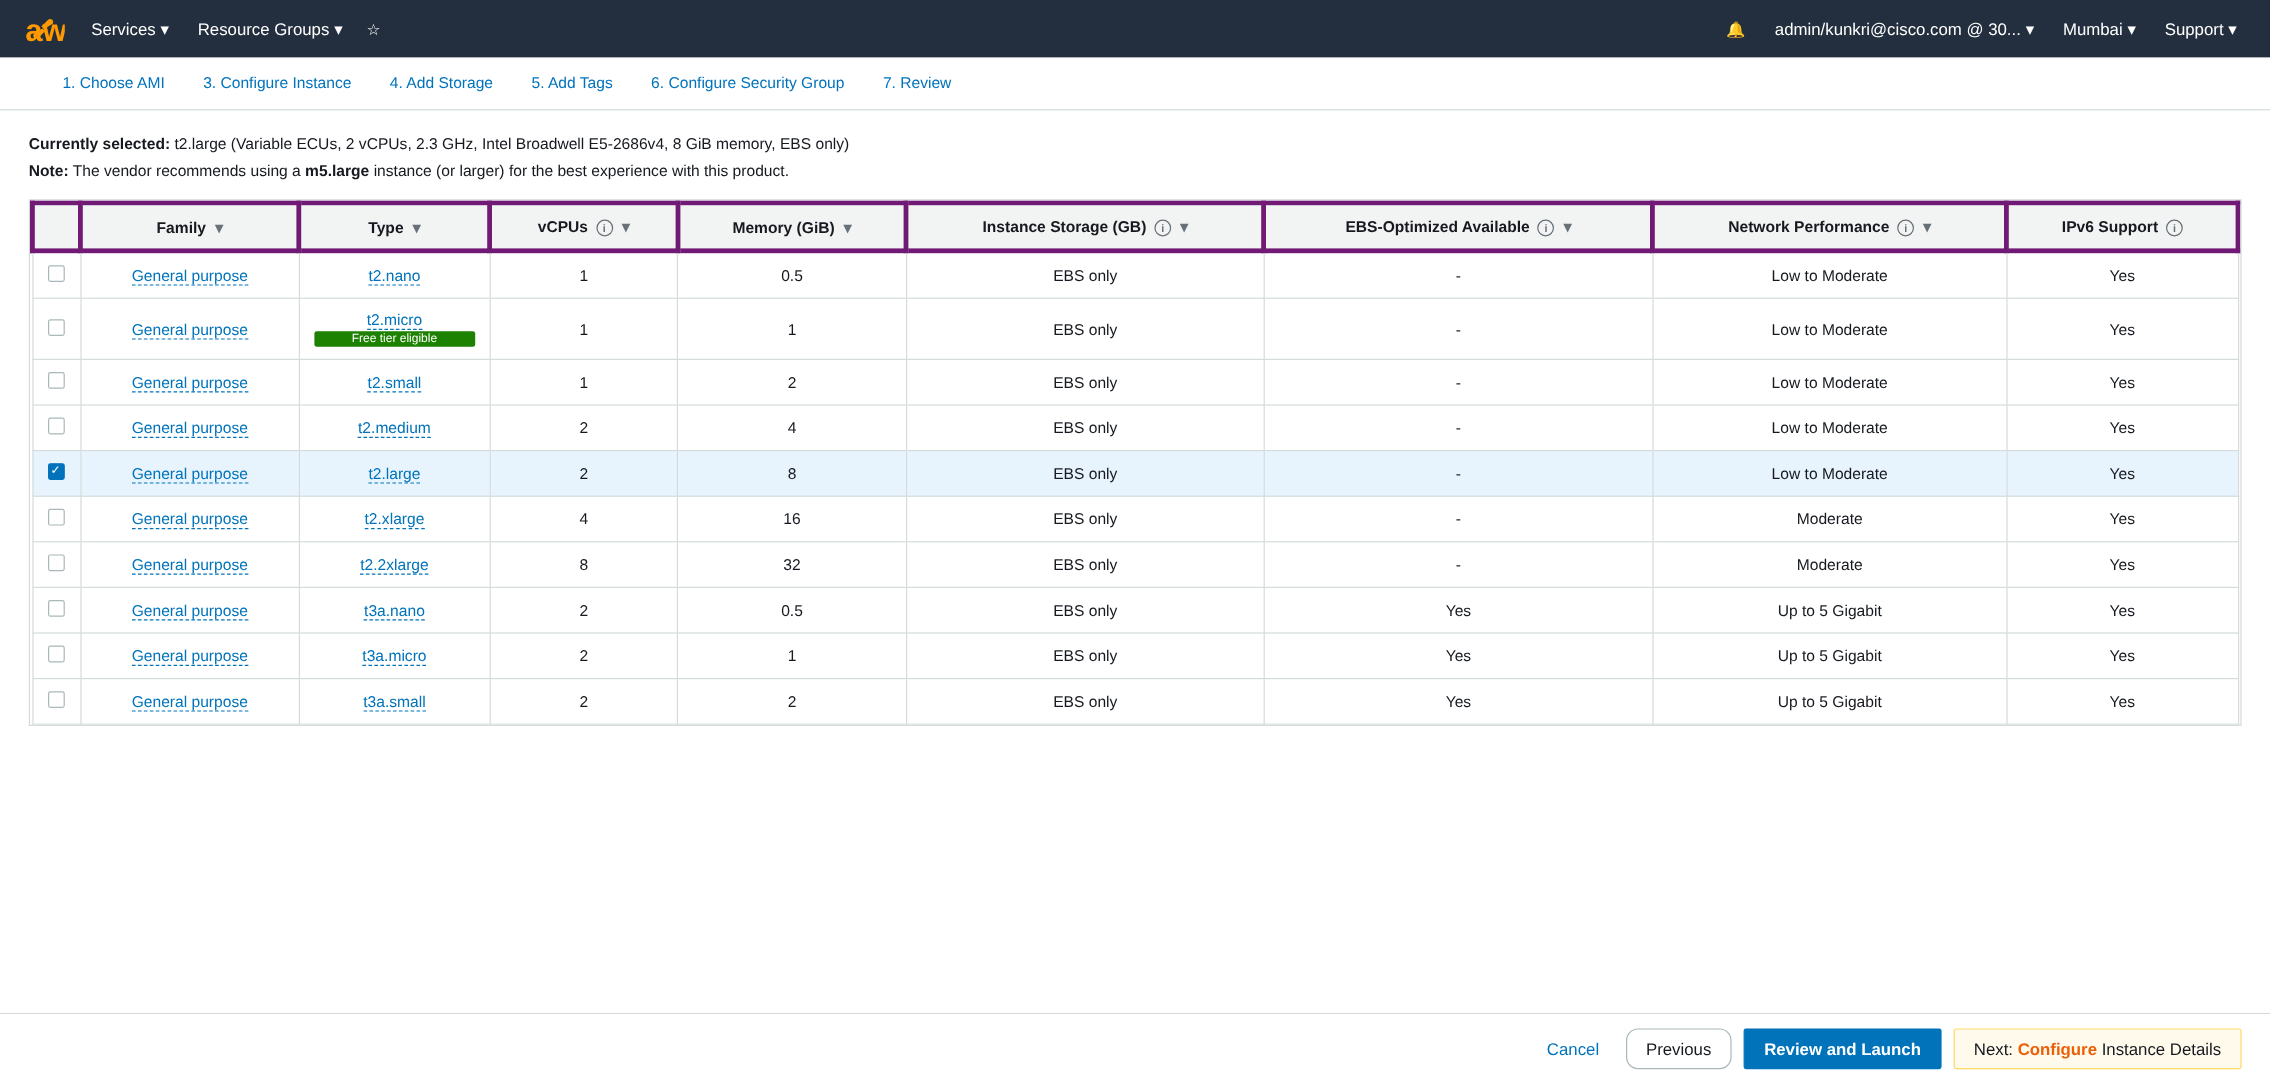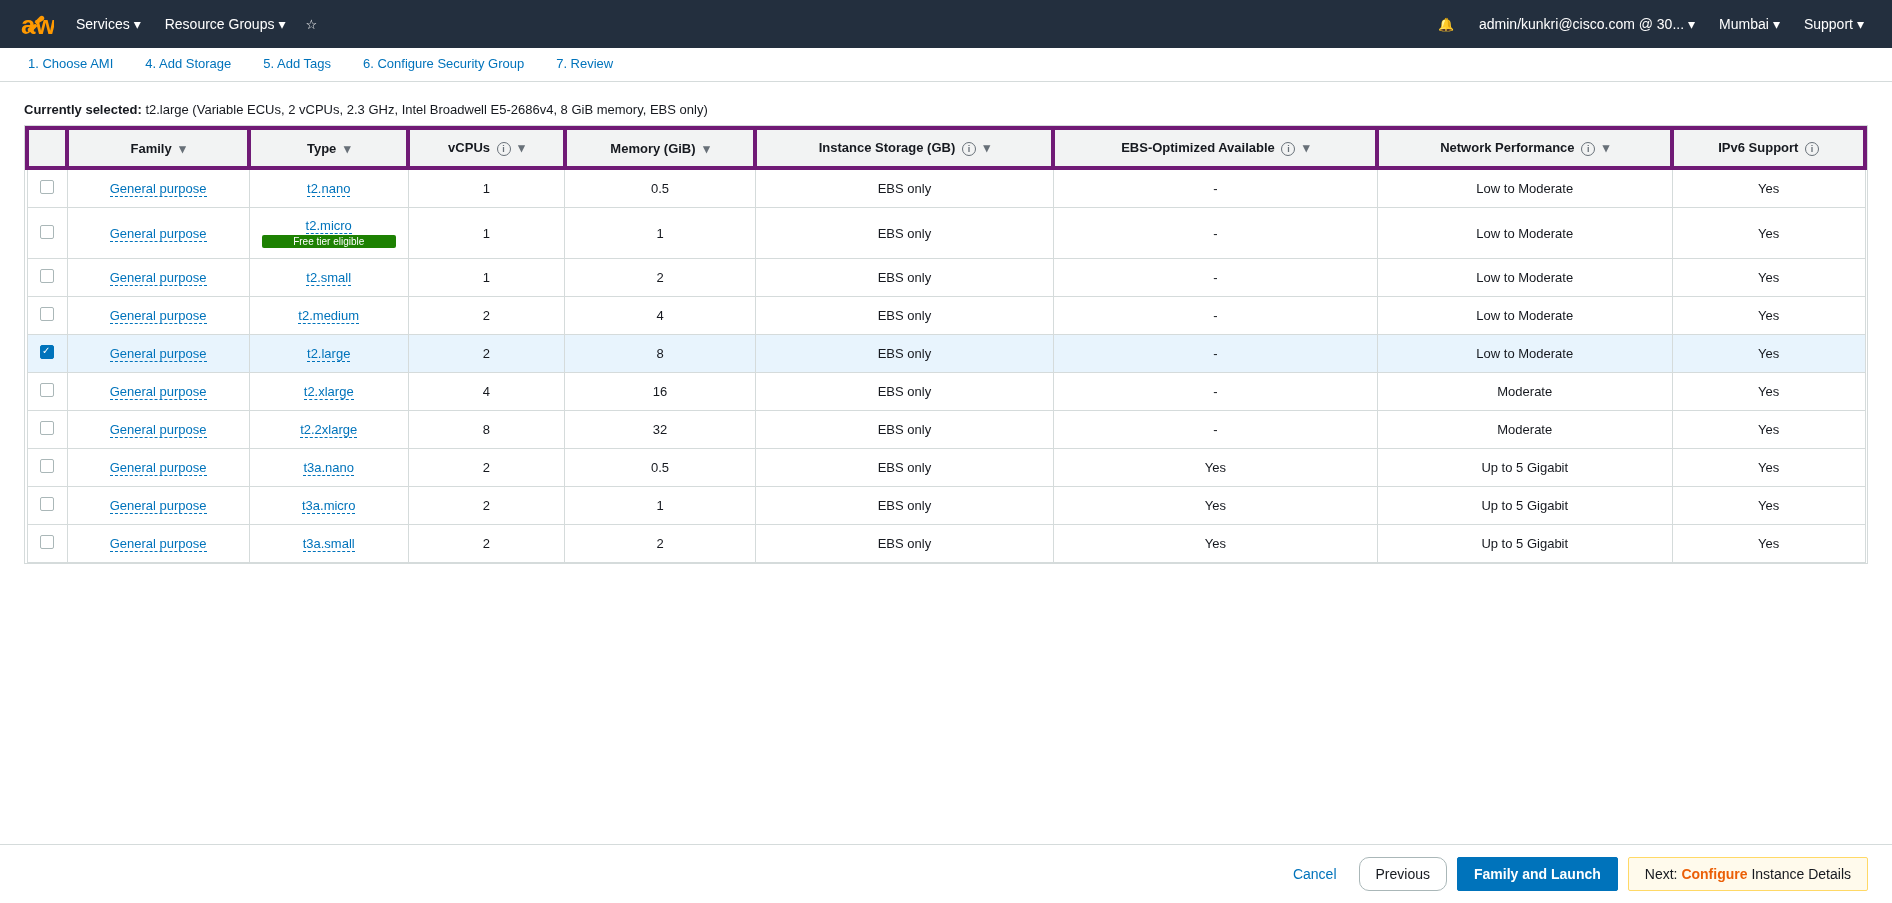--- a/index.html
+++ b/index.html
@@ -55,22 +55,22 @@
       color: #fff;
       cursor: pointer;
     }
 
     
     .wizard-bar {
       background: #fff;
       border-bottom: 1px solid #d5dbdb;
       display: flex;
       align-items: center;
-      padding: 0 12px;
-      height: 34px;
+      padding: 0 36px;
+      height: 44px;
       gap: 0;
     }
     .wizard-step {
       color: #0073bb;
       font-size: 13px;
       padding: 0 16px;
       height: 52px;
       display: flex;
       align-items: center;
       cursor: pointer;
@@ -282,33 +282,38 @@
     </div>
     <div class="nav-item">
       <span>Support</span>
       <span>▾</span>
     </div>
   </div>
 </nav>
 
 <div class="wizard-bar">
   <a class="wizard-step">1. Choose AMI</a>
+  <a class="wizard-step">3. Configure Instance</a>
   <a class="wizard-step">4. Add Storage</a>
   <a class="wizard-step">5. Add Tags</a>
   <a class="wizard-step">6. Configure Security Group</a>
   <a class="wizard-step">7. Review</a>
 </div>
 
 <div class="main-content">
 
   <p class="selected-info">
     <strong>Currently selected:</strong>
     <span>t2.large (Variable ECUs, 2 vCPUs, 2.3 GHz, Intel Broadwell E5-2686v4, 8 GiB memory, EBS only)</span>
   </p>
 
+  <p class="note-info">
+    <strong>Note:</strong>
+    <span>The vendor recommends using a </span><strong>m5.large</strong><span> instance (or larger) for the best experience with this product.</span>
+  </p>
 
   <div class="table-wrapper">
     <table class="instance-table">
       <thead>
         <tr>
           <th class="checkbox-cell"></th>
           <th>Family <span class="sort-icon">▾</span></th>
           <th>Type <span class="sort-icon">▾</span></th>
           <th>vCPUs <span class="info-icon">i</span> <span class="sort-icon">▾</span></th>
           <th>Memory (GiB) <span class="sort-icon">▾</span></th>
@@ -430,17 +435,17 @@
             <td>Yes</td>
           </tr>
         </tbody>
     </table>
   </div>
 </div>
 
 <div class="bottom-bar">
   <button class="btn-cancel">Cancel</button>
   <button class="btn-previous">Previous</button>
-  <button class="btn-review">Family and Launch</button>
+  <button class="btn-review">Review and Launch</button>
   <button class="btn-next">
     Next: <strong>Configure</strong> Instance Details
   </button>
 </div>
 
 </body></html>

